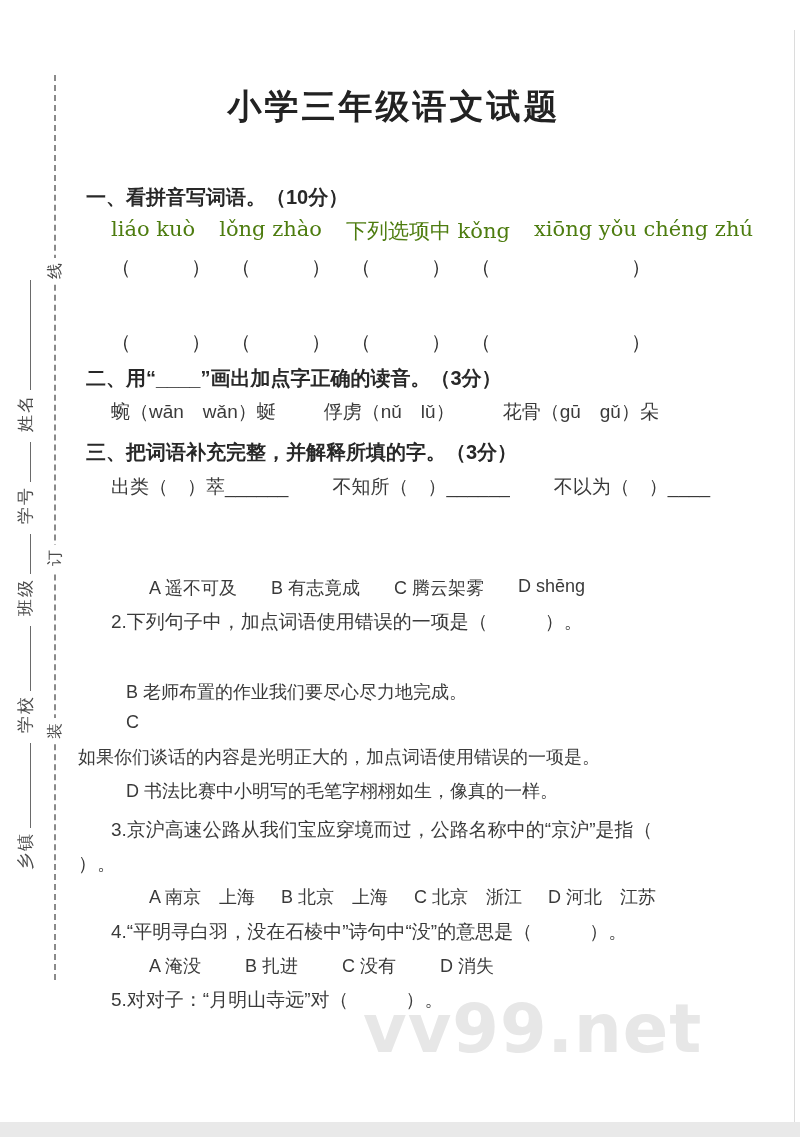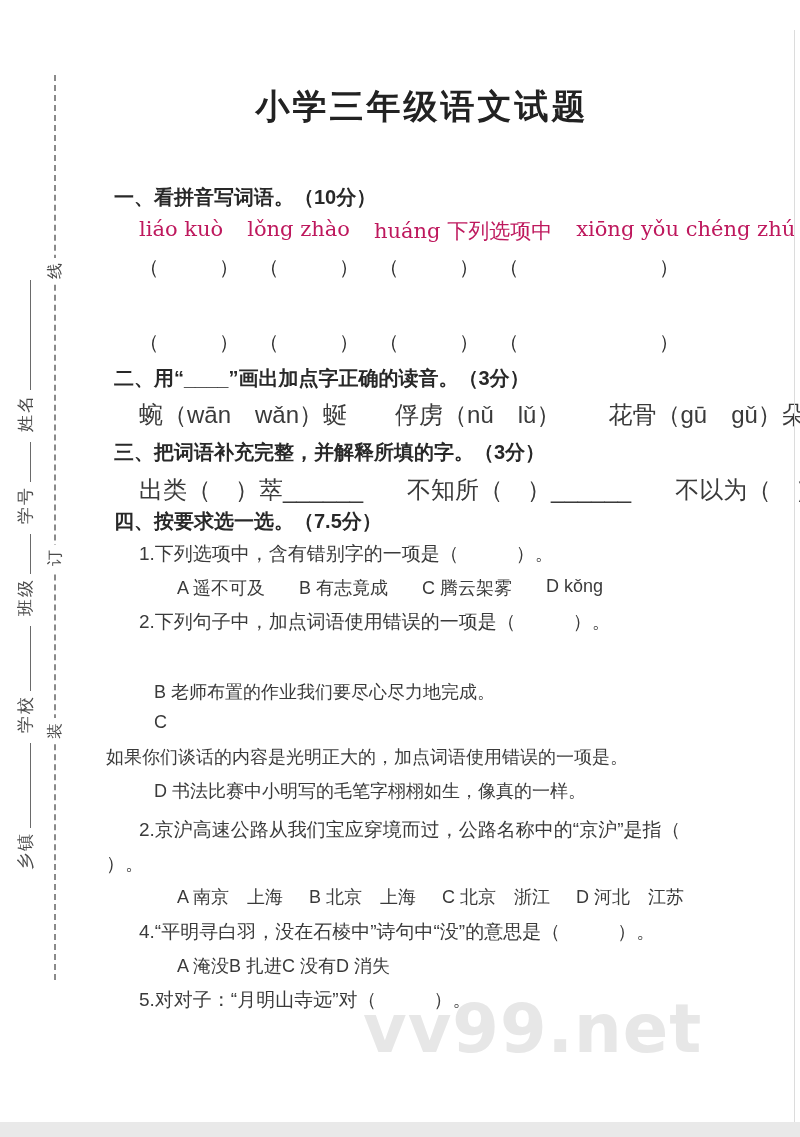--- a/index.html
+++ b/index.html
@@ -15,34 +15,34 @@
              transform:rotate(-90deg);z-index:2;}
   .seal-strip{position:absolute;left:-308px;top:512px;width:680px;height:36px;
               transform:rotate(-90deg);display:flex;align-items:baseline;
               gap:10px;white-space:nowrap;z-index:1;}
   .seal-strip .fld{display:flex;align-items:baseline;gap:4px;}
   .seal-strip .lbl{font-size:17px;color:#4a4a4a;letter-spacing:2px;}
   .blank{display:inline-block;border-bottom:1.5px solid #6a6a6a;height:14px;}
   .b110{width:110px;}.b85{width:85px;}.b65{width:65px;}.b40{width:40px;}
 
   
-  .content{position:absolute;left:106px;top:0;width:632px;height:983px;z-index:1;}
+  .content{position:absolute;left:78px;top:0;width:632px;height:983px;z-index:1;}
   .line{position:absolute;left:0;white-space:pre;text-align:center;}
   .title{width:632px;text-align:center;font-size:34px;font-weight:700;
          color:#222;letter-spacing:3px;}
   .sec{font-size:20px;font-weight:700;color:#282828;}
   .stem{font-size:19px;}
   .opt-row{display:flex;margin-left:23px;}
   .opt{font-size:18px;white-space:pre;}
   .pyrow{display:flex;gap:24px;left:33px;}
-  .py{font-family:"DejaVu Serif",serif;font-size:21px;color:#be185d;white-space:pre;}
+  .py{font-family:"DejaVu Serif",serif;font-size:21px;color:#4d7c0f;white-space:pre;}
   .parenrow{display:flex;gap:20px;left:33px;}
   .paren{font-family:"DejaVu Serif",serif;font-size:20px;color:#333;white-space:pre;}
   .itemsrow{display:flex;left:33px;}
-  .item{font-size:24px;white-space:pre;}
+  .item{font-size:19px;white-space:pre;}
   .ind1{left:33px;} .ind2{left:48px;}
 
   
   .watermark{position:absolute;left:363px;top:990px;font-size:67px;font-weight:800;
              color:#e7e7e7;font-family:"DejaVu Sans",sans-serif;letter-spacing:1px;
              z-index:0;}
   .footer-strip{position:absolute;left:0;bottom:0;width:800px;height:15px;
                 background:#e9e9e9;z-index:3;}
   .right-edge{position:absolute;left:794px;top:30px;height:1092px;width:1px;
               background:#dcdcdc;z-index:3;}
@@ -84,21 +84,21 @@
 
   <div class="content">
 
     <div class="line title" style="top:84px">小学三年级语文试题</div>
 
     <div class="line sec" style="top:184px;left:8px">一、看拼音写词语。（10分）</div>
 
     <div class="line pyrow" style="top:217px">
       <span class="py">liáo kuò</span>
       <span class="py">lǒng zhào</span>
-      <span class="py">huáng 下列选项中</span>
+      <span class="py">下列选项中 kǒng</span>
       <span class="py">xiōng yǒu chéng zhú</span>
     </div>
     <div class="line parenrow" style="top:254px">
       <span class="paren">（　　　）</span>
       <span class="paren">（　　　）</span>
       <span class="paren">（　　　）</span>
       <span class="paren">（　　　　　　　）</span>
     </div>
     <div class="line parenrow" style="top:329px">
       <span class="paren">（　　　）</span>
@@ -114,47 +114,45 @@
       <span class="item">花骨（gū　gǔ）朵</span>
     </div>
 
     <div class="line sec" style="top:439px;left:8px">三、把词语补充完整，并解释所填的字。（3分）</div>
     <div class="line itemsrow" style="top:474px;gap:44px">
       <span class="item">出类（　）萃______</span>
       <span class="item">不知所（　）______</span>
       <span class="item">不以为（　）____</span>
     </div>
 
-    <div class="line sec" style="top:508px;left:8px">四、按要求选一选。（7.5分）</div>
 
-    <div class="line stem ind1" style="top:541px">1.下列选项中，含有错别字的一项是（　　　）。</div>
     <div class="line opt-row ind2" style="top:576px;gap:34px">
       <span class="opt">A 遥不可及</span>
       <span class="opt">B 有志竟成</span>
       <span class="opt">C 腾云架雾</span>
-      <span class="opt">D kǒng</span>
+      <span class="opt">D shēng</span>
     </div>
 
     <div class="line stem ind1" style="top:609px">2.下列句子中，加点词语使用错误的一项是（　　　）。</div>
     <div class="line opt ind2" style="top:680px">B 老师布置的作业我们要尽心尽力地完成。</div>
     <div class="line opt ind2" style="top:712px">C</div>
     <div class="line opt" style="top:745px">如果你们谈话的内容是光明正大的，加点词语使用错误的一项是。</div>
     <div class="line opt ind2" style="top:779px">D 书法比赛中小明写的毛笔字栩栩如生，像真的一样。</div>
 
-    <div class="line stem ind1" style="top:817px">2.京沪高速公路从我们宝应穿境而过，公路名称中的“京沪”是指（</div>
+    <div class="line stem ind1" style="top:817px">3.京沪高速公路从我们宝应穿境而过，公路名称中的“京沪”是指（</div>
     <div class="line stem" style="top:851px">）。</div>
     <div class="line opt-row ind2" style="top:885px;gap:26px">
       <span class="opt">A 南京　上海</span>
       <span class="opt">B 北京　上海</span>
       <span class="opt">C 北京　浙江</span>
       <span class="opt">D 河北　江苏</span>
     </div>
 
     <div class="line stem ind1" style="top:919px">4.“平明寻白羽，没在石棱中”诗句中“没”的意思是（　　　）。</div>
-    <div class="line opt-row ind2" style="top:954px;">
+    <div class="line opt-row ind2" style="top:954px;gap:44px">
       <span class="opt">A 淹没</span>
       <span class="opt">B 扎进</span>
       <span class="opt">C 没有</span>
       <span class="opt">D 消失</span>
     </div>
 
     <div class="line stem ind1" style="top:987px">5.对对子：“月明山寺远”对（　　　）。</div>
 
   </div>
 

